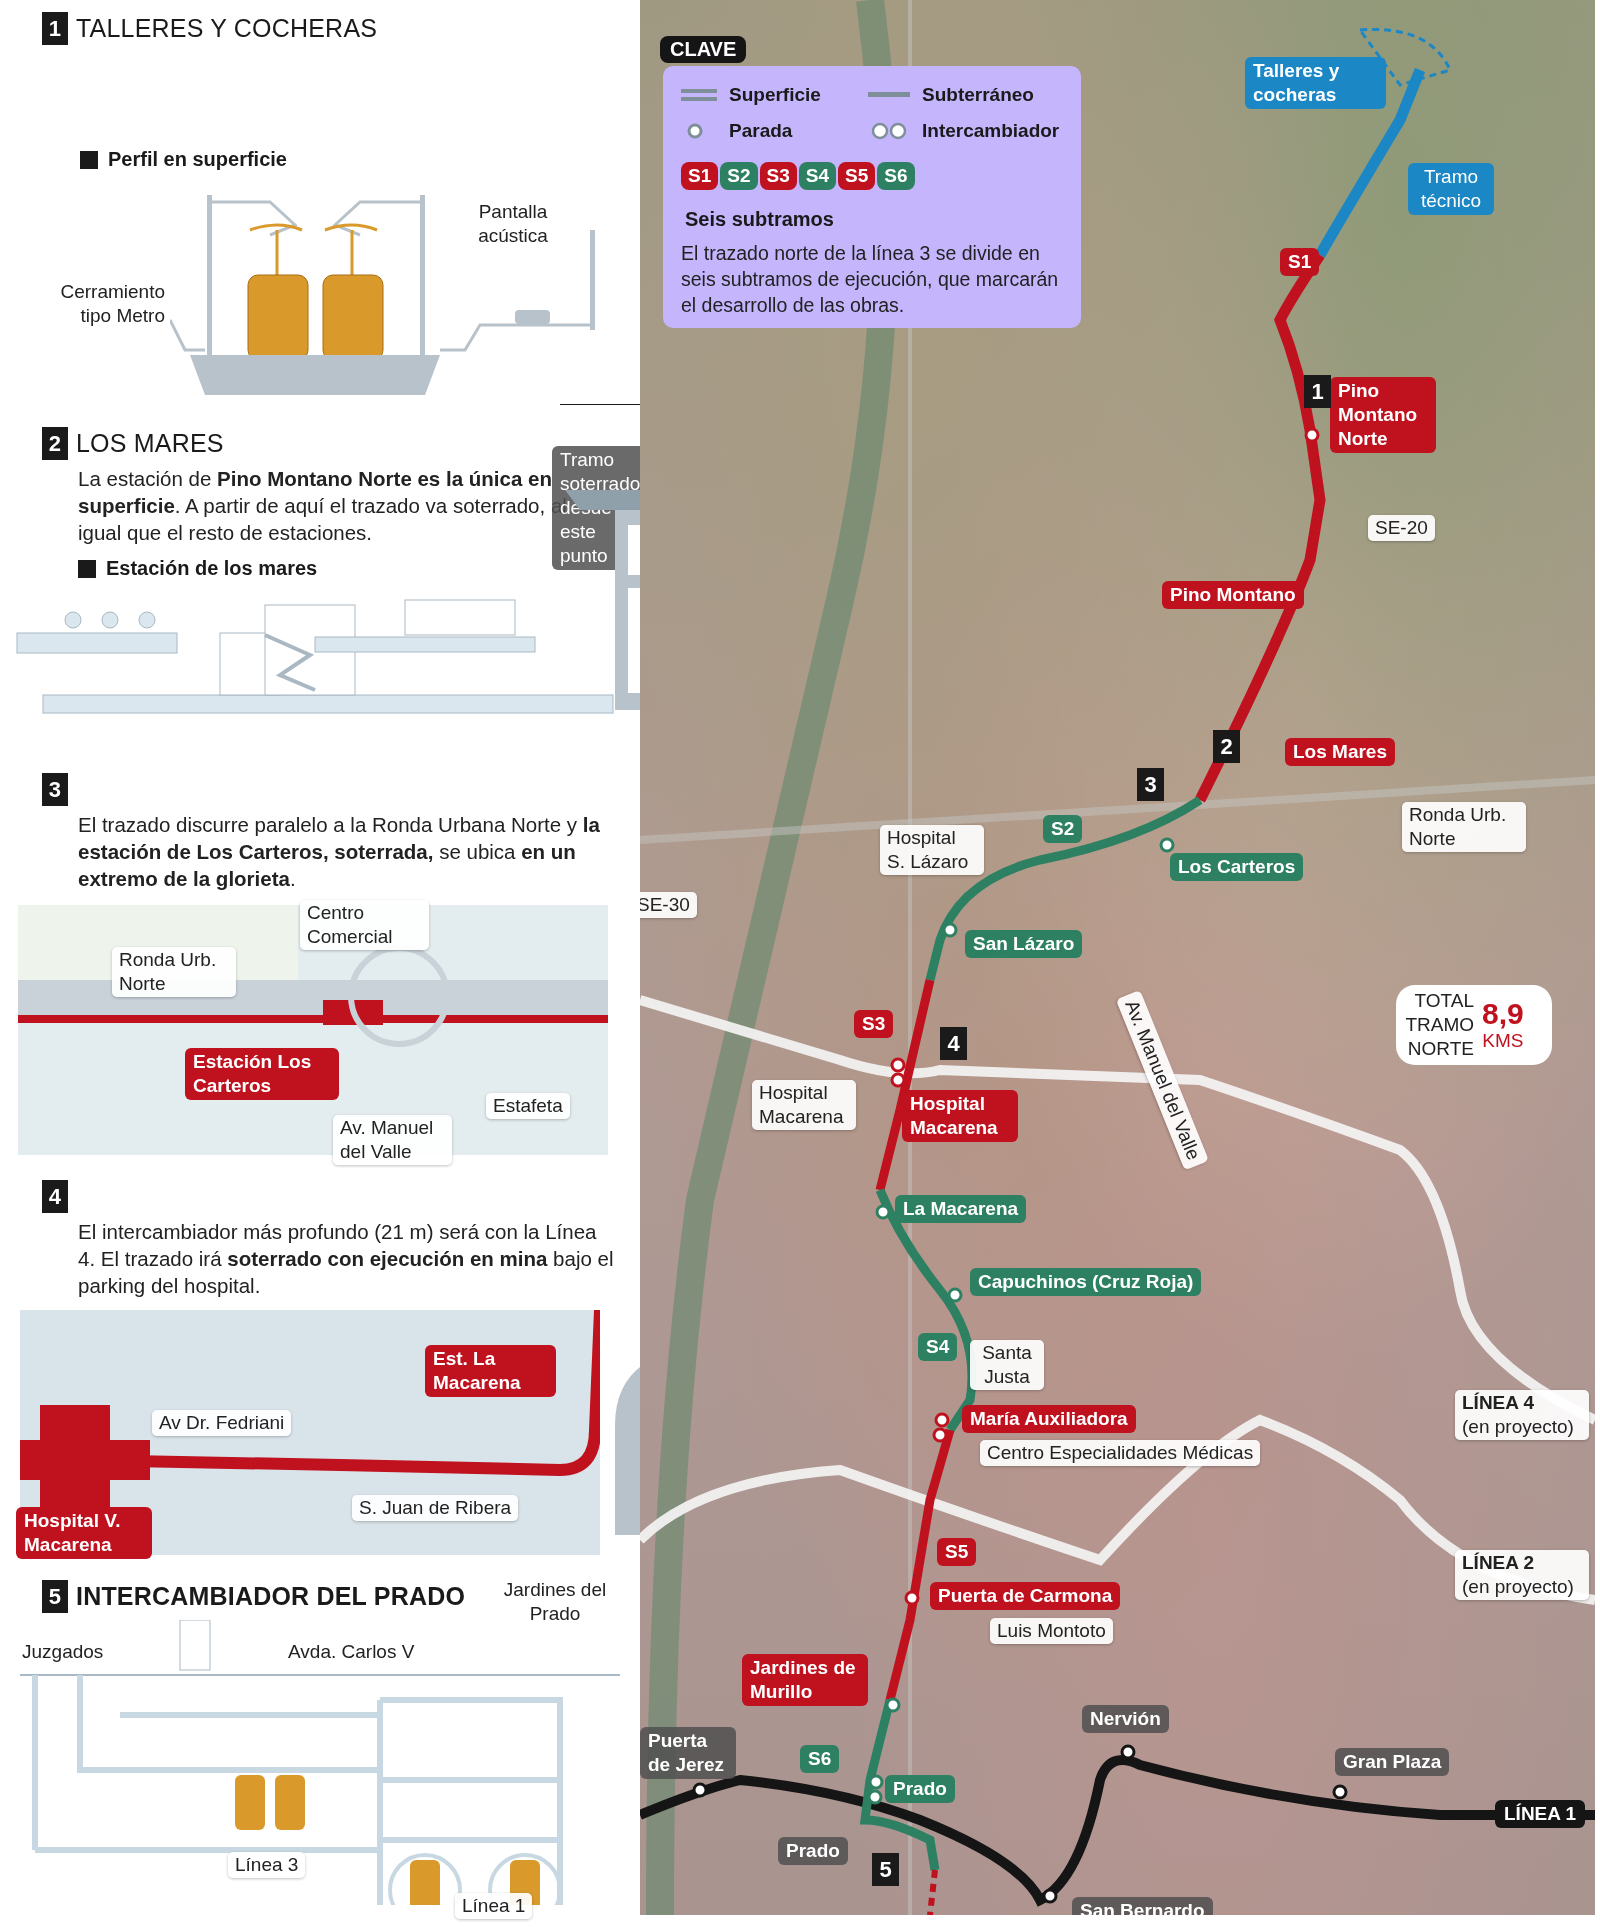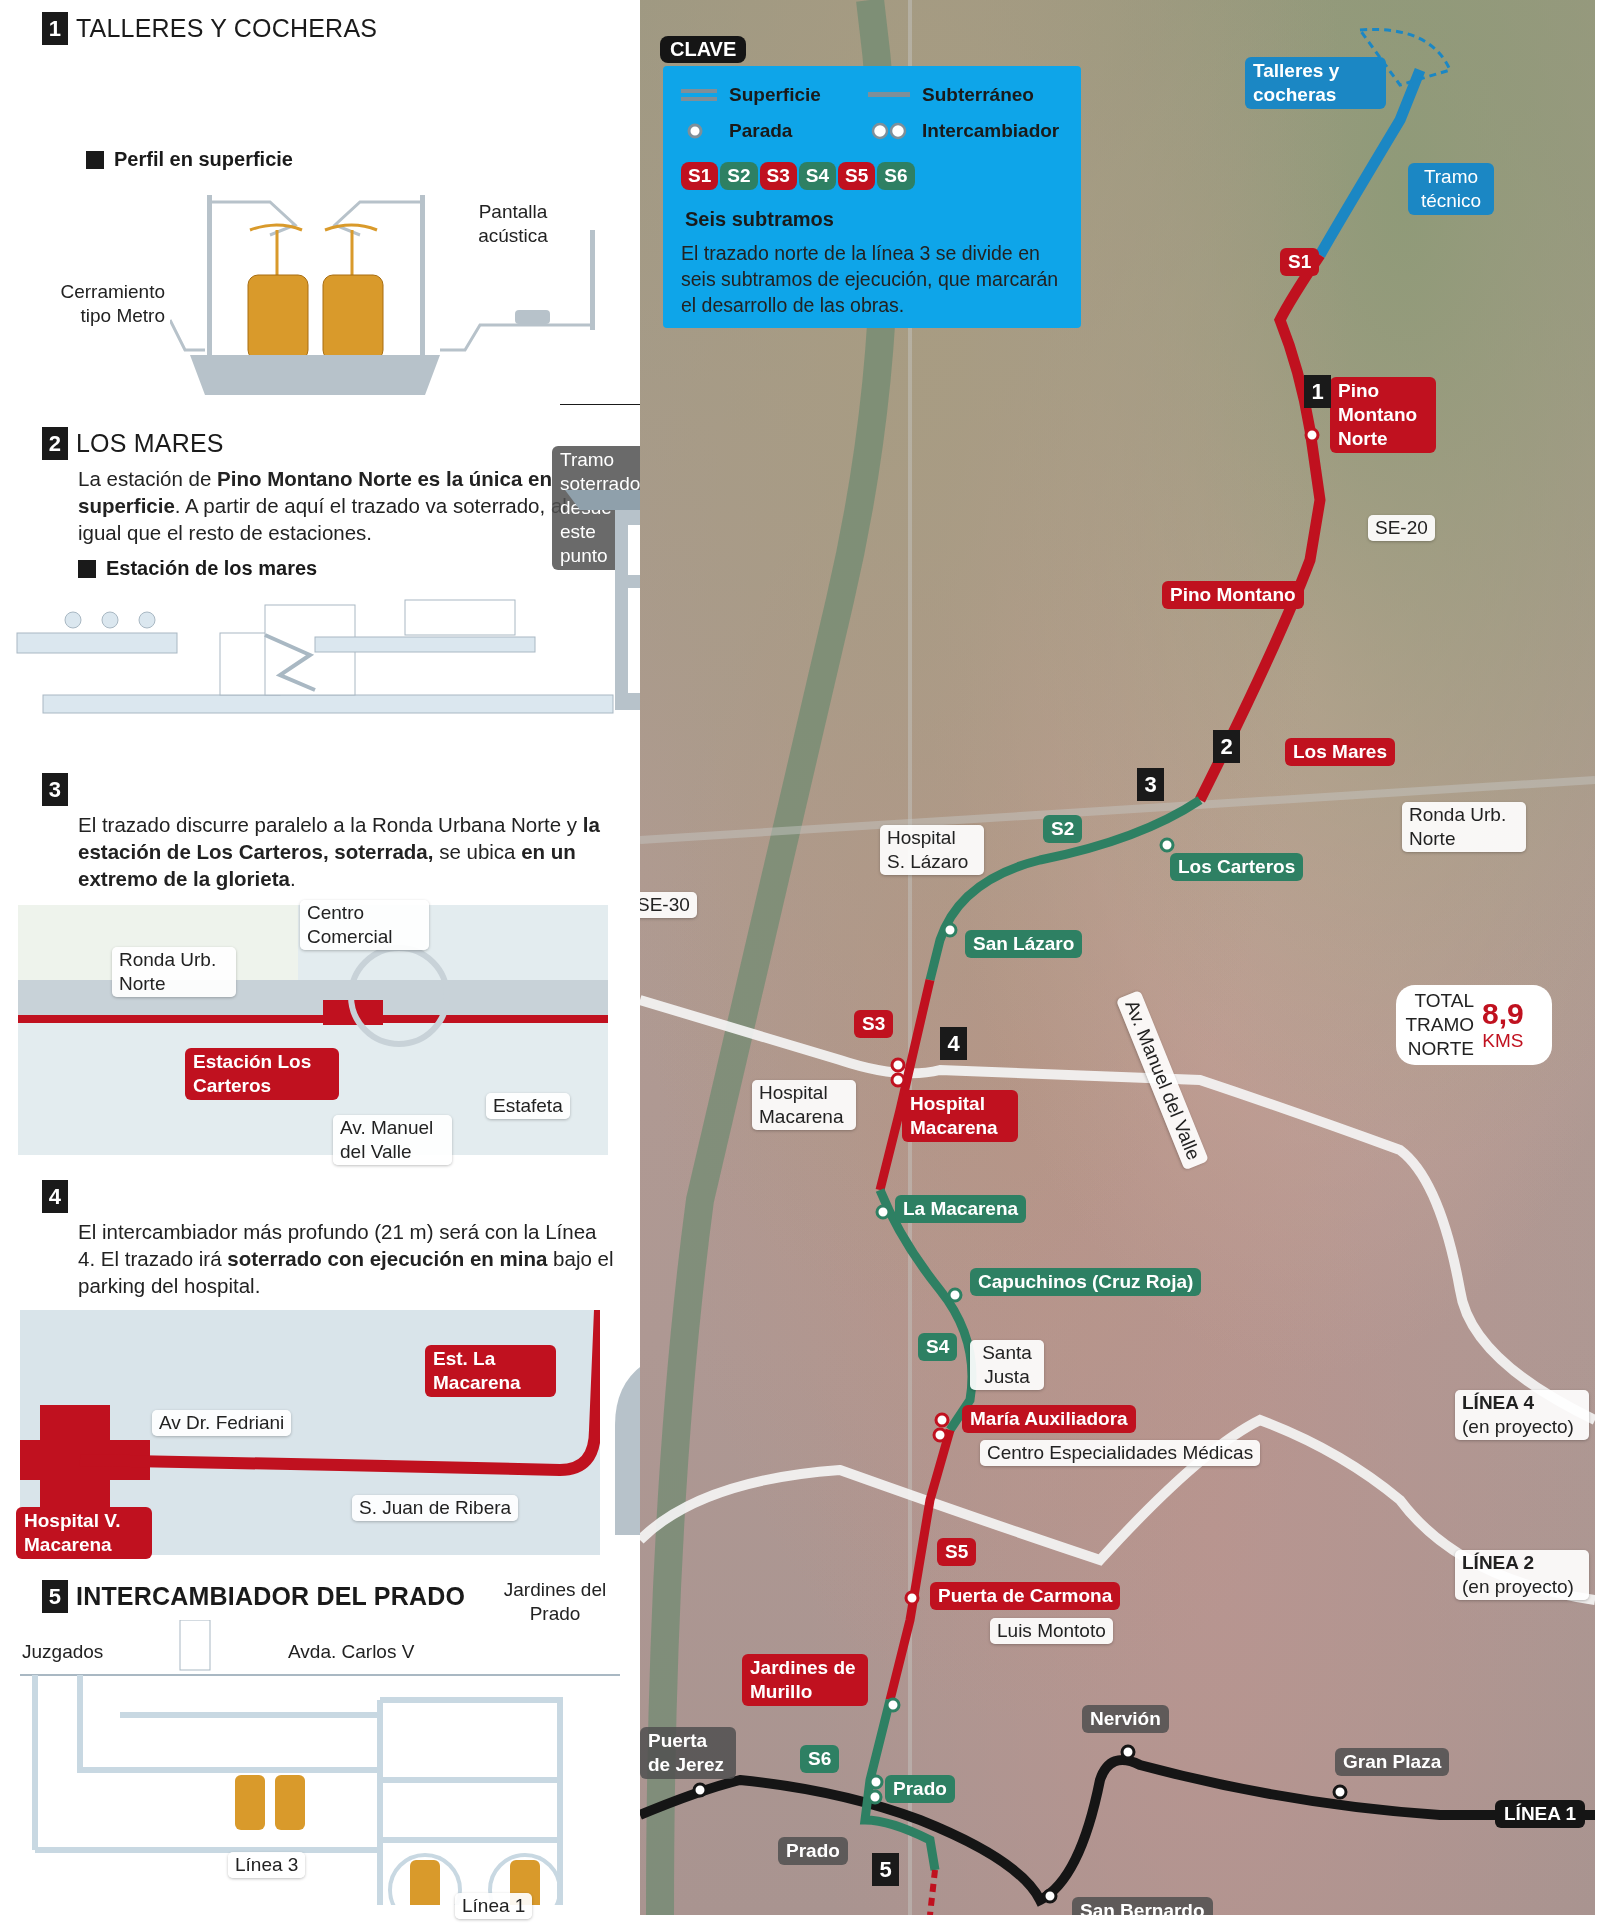--- a/index.html
+++ b/index.html
@@ -24,42 +24,42 @@
   .numbox{position:absolute;background:#1a1a1a;color:#fff;font-weight:bold;font-family:"Liberation Sans",sans-serif;font-size:22px;width:27px;height:33px;text-align:center;line-height:33px;}
   .map{position:absolute;left:640px;top:0;width:955px;height:1915px;overflow:hidden;
     background:
       radial-gradient(ellipse at 30% 15%, #a89c82 0%, transparent 45%),
       radial-gradient(ellipse at 80% 10%, #8f9a78 0%, transparent 40%),
       radial-gradient(ellipse at 70% 35%, #c9a79a 0%, transparent 40%),
       radial-gradient(ellipse at 40% 55%, #b89488 0%, transparent 45%),
       radial-gradient(ellipse at 60% 80%, #b89590 0%, transparent 50%),
       linear-gradient(180deg,#9c9882 0%,#a59a8a 20%,#b09a92 45%,#ae9893 70%,#a99490 100%);}
   .legend-title{position:absolute;left:660px;top:36px;background:#151515;color:#fff;font-family:"Liberation Sans",sans-serif;font-weight:bold;font-size:20px;padding:2px 10px;border-radius:8px;z-index:3;}
-  .legend{position:absolute;left:663px;top:66px;width:418px;height:262px;background:#0ea5e9;border-radius:4px;z-index:2;}
+  .legend{position:absolute;left:663px;top:66px;width:418px;height:262px;background:#c4b5fd;border-radius:10px;z-index:2;}
   .legend .row{position:absolute;font-family:"Liberation Sans",sans-serif;font-weight:bold;font-size:19px;display:flex;align-items:center;}
   .legend .chips{position:absolute;left:18px;top:96px;display:flex;}
   .legend .sc{font-family:"Liberation Sans",sans-serif;font-weight:bold;color:#fff;font-size:19px;padding:3px 7px;border-radius:8px;margin-right:2px;}
   .legend h3{position:absolute;left:18px;top:138px;margin:4px;font-family:"Liberation Sans",sans-serif;font-size:20px;font-weight:bold;}
   .legend p{position:absolute;left:18px;top:174px;margin:0;width:390px;font-family:"Liberation Sans",sans-serif;font-size:19.5px;line-height:26px;color:#222;}
   .total{position:absolute;left:1396px;top:985px;width:144px;height:80px;background:#fff;border-radius:19px;display:flex;align-items:center;padding:0 6px;}
   .total .t{font-family:"Liberation Sans",sans-serif;font-size:19px;line-height:24px;text-align:right;color:#222;}
   .total .v{margin-left:8px;text-align:center;color:#c0111f;font-family:"Liberation Sans",sans-serif;}
   .total .v .n{font-weight:bold;font-size:30px;line-height:32px;display:block;}
   .total .v .u{font-size:19px;line-height:22px;display:block;}
 </style>
 </head>
 <body>
 
 <div class="left">
 
   <div class="sec-h" style="left:42px;top:12px;">
     <span class="sec-num">1</span>
     <span class="sec-title">TALLERES Y COCHERAS</span>
   </div>
-  <div class="subhead" style="left:86px;top:148px;">
+  <div class="subhead" style="left:80px;top:148px;">
     <span class="sq"></span>
       <span>Perfil en superficie</span>
   </div>
   <div class="lbl r" style="left:30px;top:280px;width:135px;">Cerramiento tipo Metro</div>
   <div class="lbl c" style="left:458px;top:200px;width:110px;">Pantalla acústica</div>
   <svg style="position:absolute;left:170px;top:190px;" width="440" height="215">
 
     <rect x="37" y="5" width="5" height="165" fill="#b7c2ca"></rect>
     <rect x="250" y="5" width="5" height="165" fill="#b7c2ca"></rect>
     <path d="M40 12 L100 12 L125 35 L100 45" stroke="#b7c2ca" stroke-width="3" fill="none"></path>

